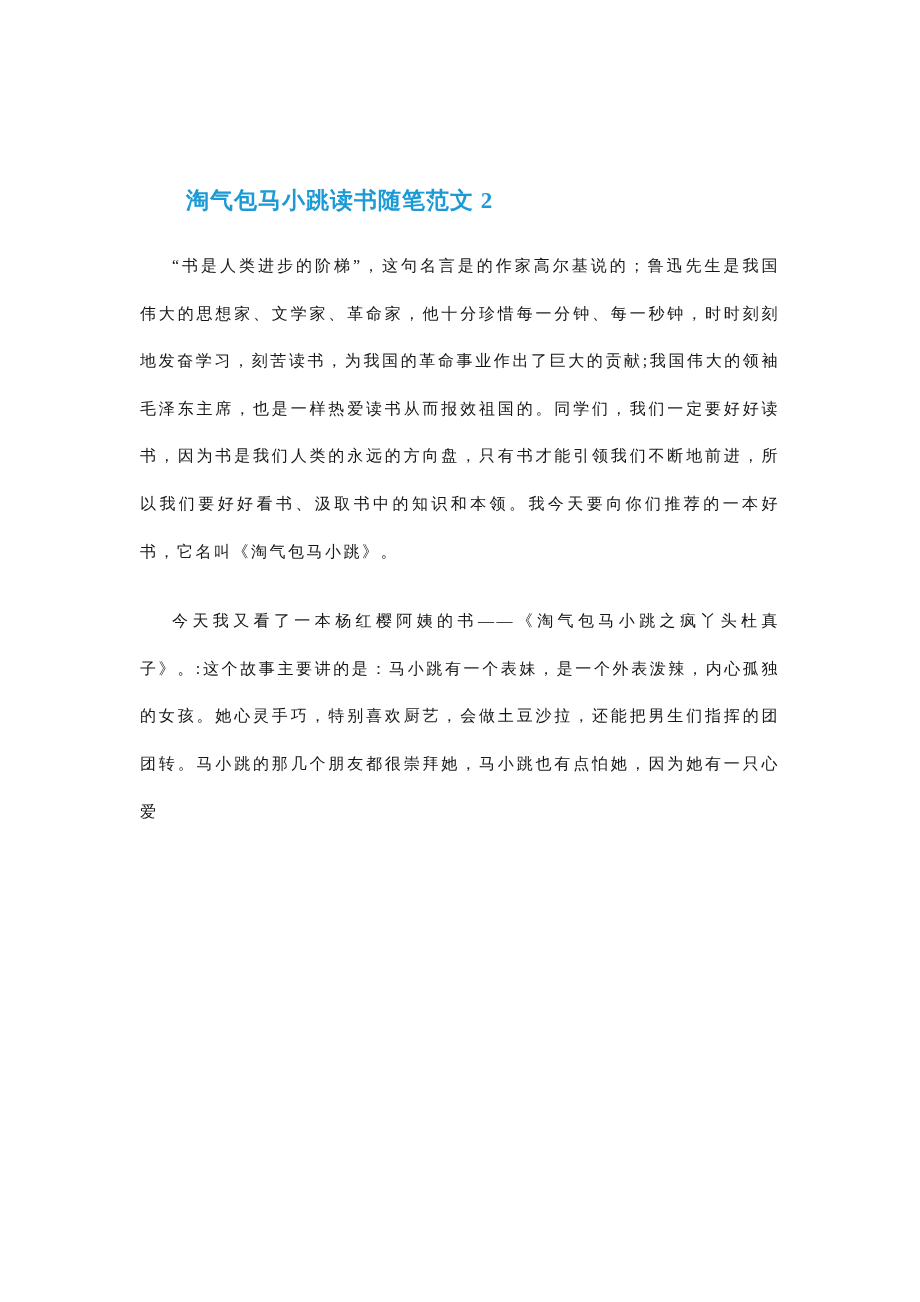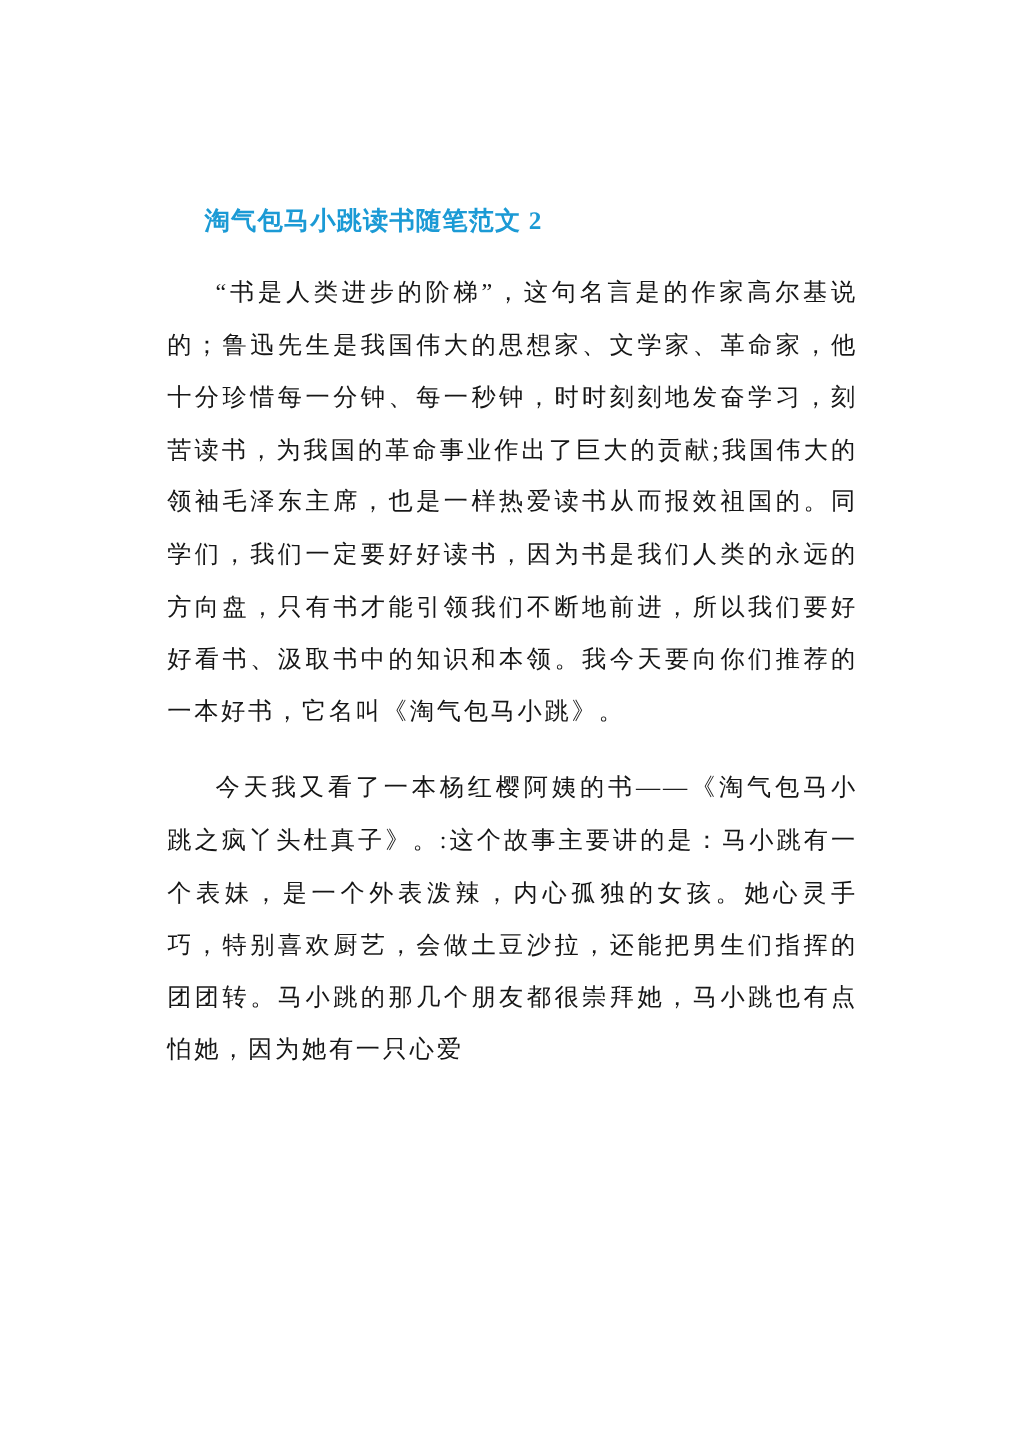--- a/index.html
+++ b/index.html
@@ -25,22 +25,22 @@
   .doc-title {
     margin: 186px 0 26px 0;
     font-size: 23px;
     line-height: 30px;
     font-weight: bold;
     color: #1b9ad5;
     text-indent: 2em;
     letter-spacing: 1px;
   }
   .body-para {
-    margin: 0 0 22px 12px;
-    font-size: 22px;
+    margin: 0 0 22px 0;
+    font-size: 16px;
     line-height: 47.6px;
     letter-spacing: 2.5px;
     color: #161616;
     text-indent: 2em;
     text-align: justify;
     text-justify: inter-ideograph;
     word-break: break-all;
   }
 </style>
 </head>

